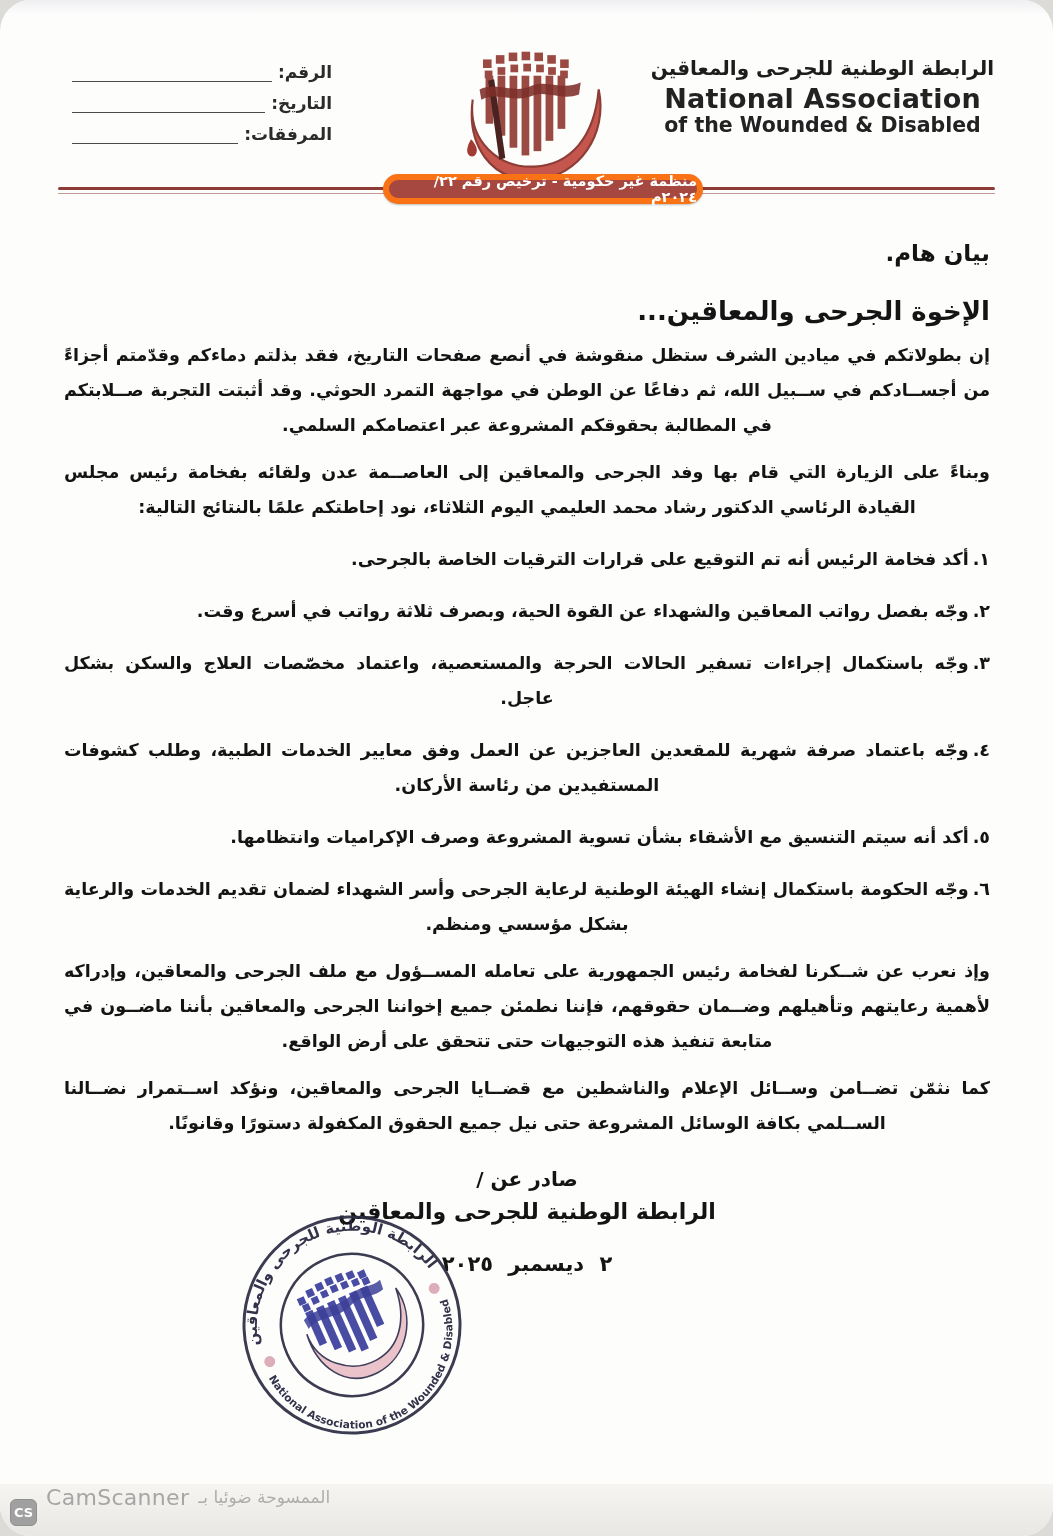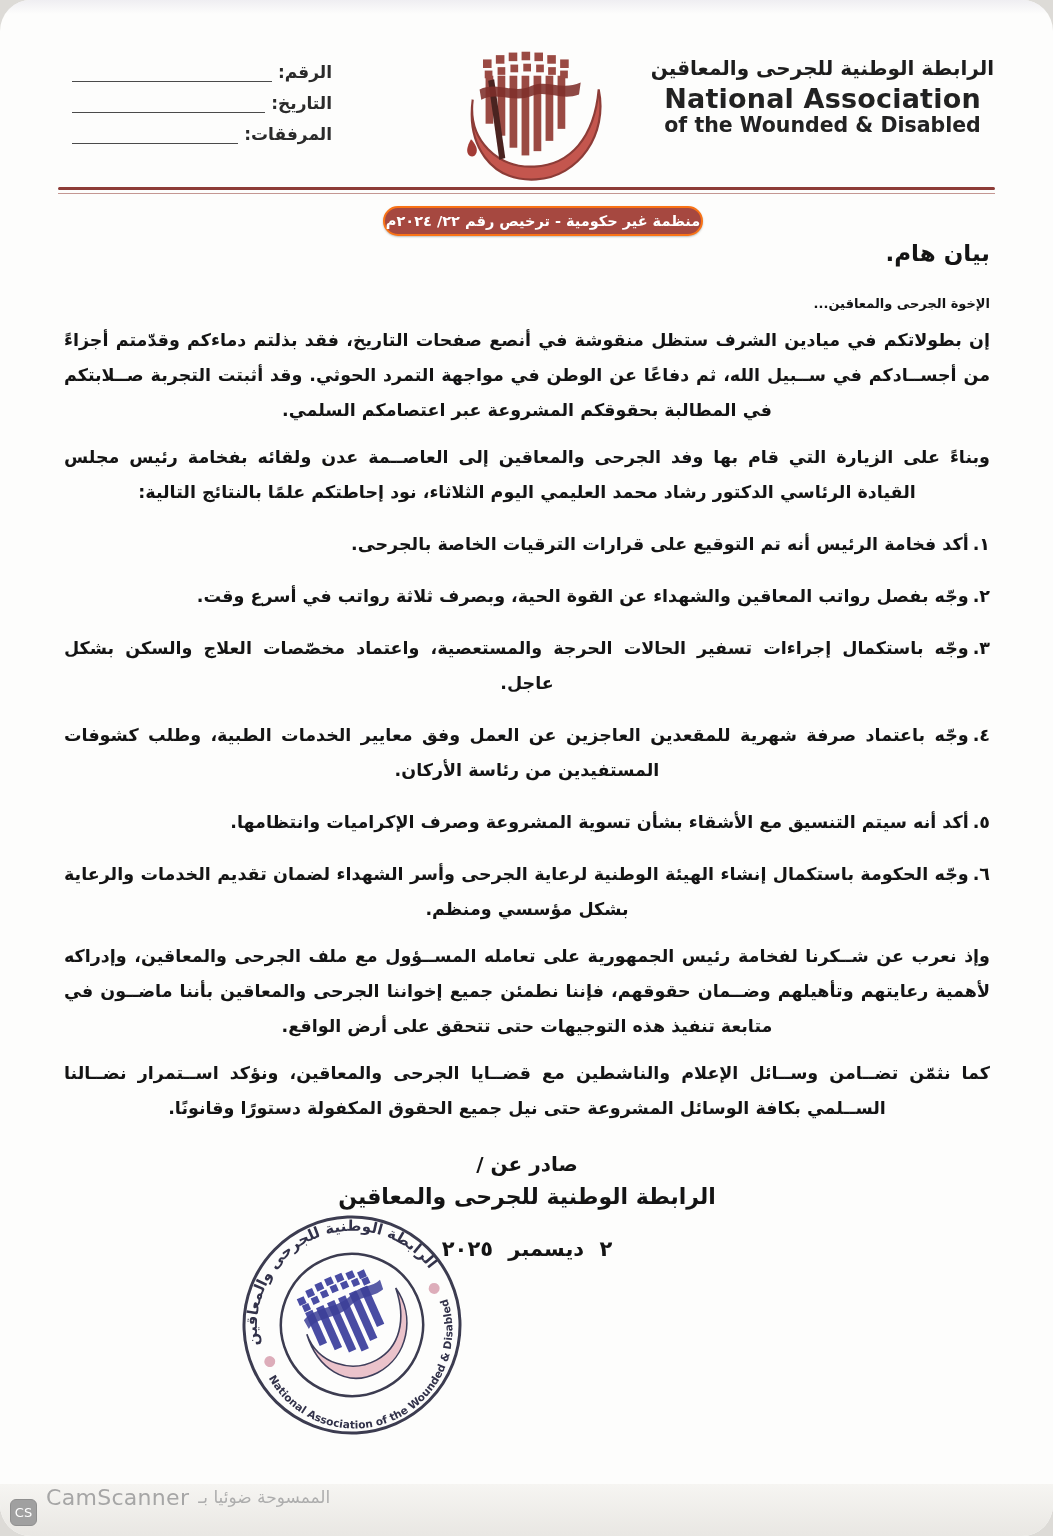--- a/index.html
+++ b/index.html
@@ -25,31 +25,30 @@
   .org { position:absolute; top:56px; right:58px; width:345px; text-align:center; }
   .org-ar { font-size:20px; font-weight:bold; color:#1d1d1d; direction:rtl; margin-bottom:5px; }
   .org-en1 { font-size:27px; font-weight:bold; line-height:1.05; letter-spacing:0.2px; color:#222; }
   .org-en2 { font-size:20.5px; font-weight:bold; color:#222; }
 
   .divider { position:absolute; top:187px; left:58px; width:937px; height:8px; }
   .divider .bar  { height:0; border-top:3px solid #8d3c37; border-radius:2px; }
   .divider .bar2 { height:0; border-top:1px solid #c49792; margin-top:3px; }
   .pill {
     position:absolute; left:325px; top:-13px; width:320px; height:30px;
-    background:#a64840; border:2px solid #f97316; border-radius:16px;
+    background:#a64840; border:6px solid #f97316; border-radius:16px;
     color:#fff; font-size:14.5px; font-weight:bold; direction:rtl;
     display:flex; align-items:center; justify-content:center;
     box-shadow:0 1px 2px rgba(0,0,0,.25);
-    margin-top:32px;
   }
 
   
   .content { position:absolute; top:224px; left:64px; width:926px; direction:rtl; }
   .title { text-align:right; font-size:23px; font-weight:bold; margin:16px 0 30px; }
-  .salutation { font-size:13px; font-weight:bold; margin:1px 0 4px; }
+  .salutation { font-size:26px; font-weight:bold; margin:1px 0 4px; }
   .para {
     font-size:17.5px; font-weight:bold; line-height:2.0;
     text-align:justify; text-align-last:center; margin:12px 0 0;
   }
   .item {
     font-size:17.5px; font-weight:bold; line-height:2.0;
     text-align:justify; margin:17px 0 0;
   }
   .item.last-center { text-align-last:center; }
   .item .num { margin-left:4px; }
@@ -68,21 +67,21 @@
   .scan-strip {
     position:absolute; left:0; right:0; bottom:0; height:52px;
     background:linear-gradient(#f6f5f2, #e9e7e3);
   }
   .watermark {
     position:absolute; left:10px; bottom:10px;
     display:flex; align-items:center; gap:9px; color:#a6a6a6;
   }
   .cs-badge {
     width:27px; height:27px; border-radius:6px; background:#a0a0a0; color:#fff;
-    font-size:13px; font-weight:normal; display:flex; align-items:center; justify-content:center;
+    font-size:13px; font-weight:bold; display:flex; align-items:center; justify-content:center;
     border:1.5px solid #8f8f8f;
     margin-top:31px;
   }
   .wm-brand { font-size:22px; letter-spacing:0.3px; }
   .wm-ar { font-size:17px; direction:rtl; color:#adadad; }
 </style>
 </head>
 <body>
 
 <div class="page">

